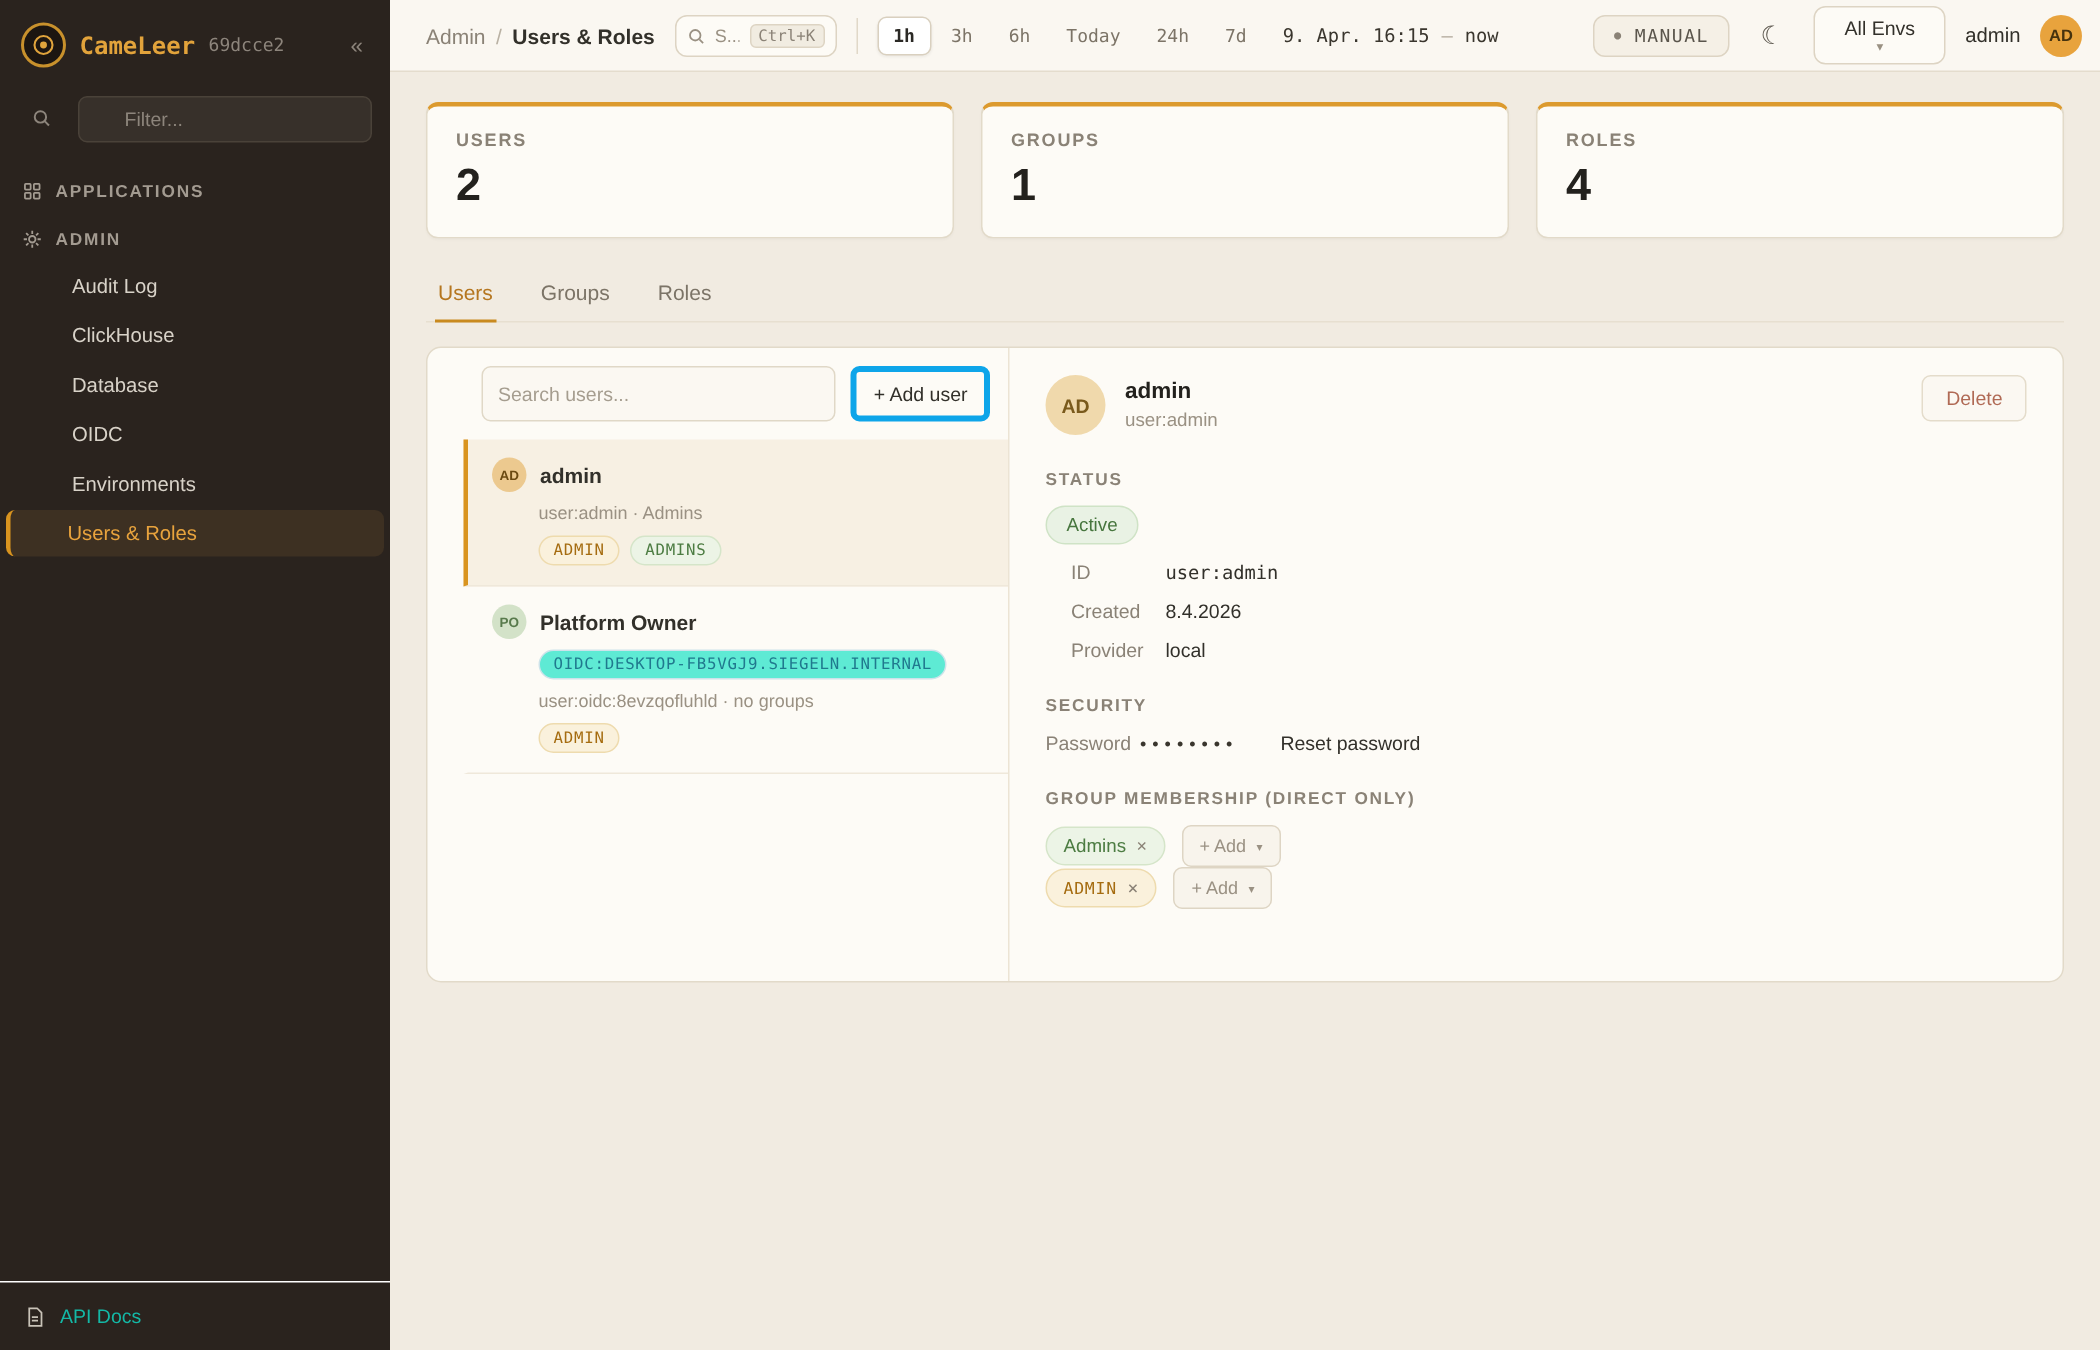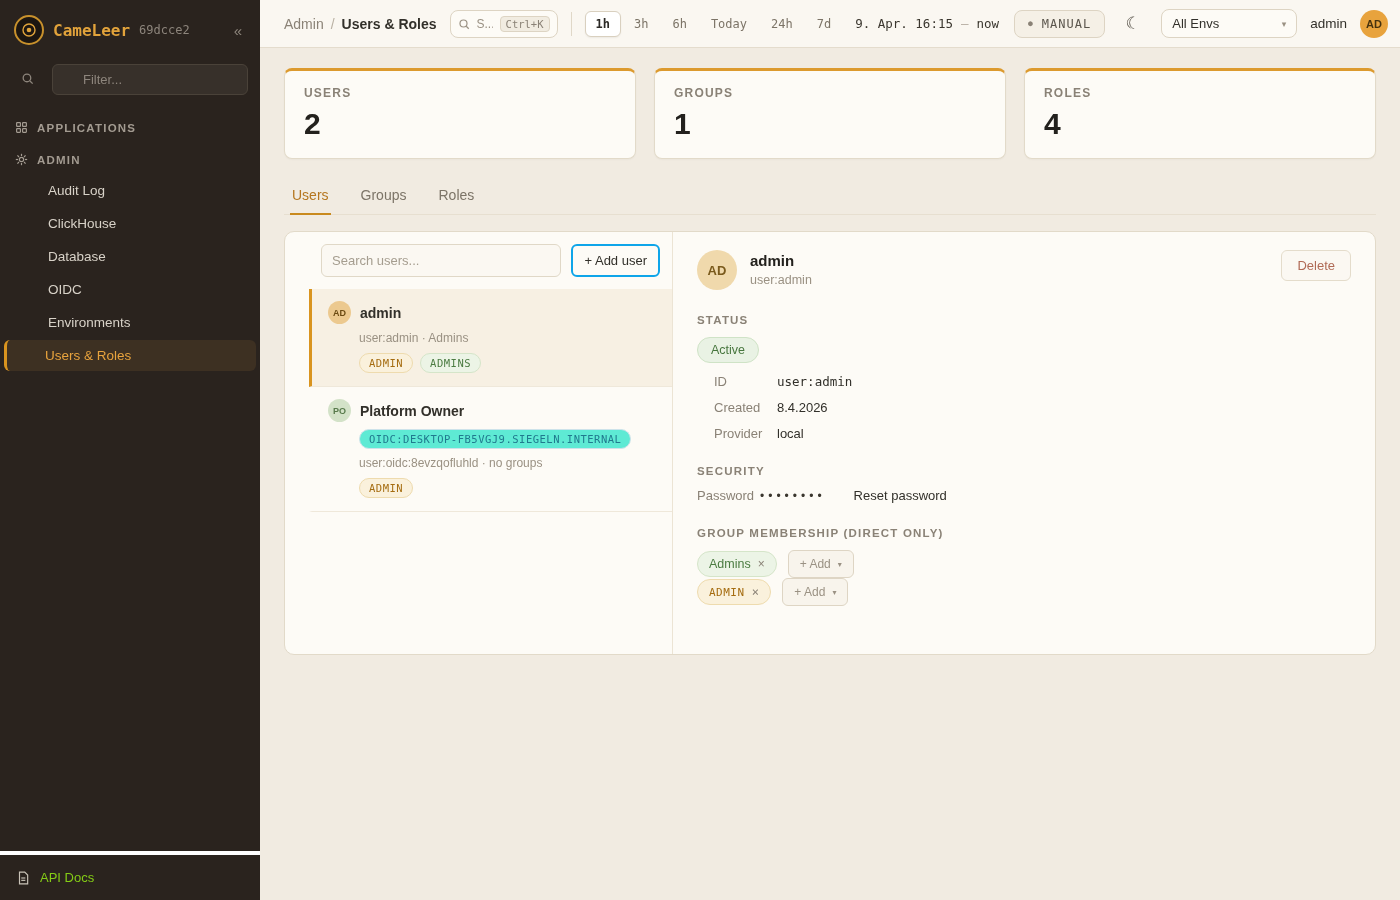--- a/index.html
+++ b/index.html
@@ -19,21 +19,21 @@
   .collapse-btn { margin-left:auto; color:#8d857c; font-size:15px; cursor:pointer; padding:2px 4px; }
   .sb-filter { margin:6px 12px 16px; position:relative;padding-left:40px; }
   .sb-filter svg { position:absolute; left:9px; top:8px; }
   .sb-filter input { width:100%; background:#37302a; border:1px solid #4a4239; border-radius:6px; padding:7px 10px 7px 30px; color:#ddd6cc; font-size:13px; outline:none; font-family:"Liberation Sans", sans-serif; }
   .sb-filter input::placeholder { color:#8d857c; }
   .sb-section { display:flex; align-items:center; gap:9px; padding:10px 15px 9px; color:#a39b91; font-size:11.5px; font-weight:bold; letter-spacing:1.2px; }
   .sb-section svg { flex-shrink:0; }
   .sb-nav { display:flex; flex-direction:column; gap:2px; padding-bottom:8px; }
   .sb-item { padding:8px 14px 8px 41px; font-size:13.5px; color:#d8d2c8; cursor:pointer; border-left:3px solid transparent; margin:0 4px; border-radius:6px; }
   .sb-item.active { background:#3d3022; color:#e8a33d; border-left-color:#d9941f; padding-left:38px; }
-  .sb-footer { margin-top:auto; border-top:4px solid #ffffff; padding:15px 16px; display:flex; align-items:center; gap:10px; color:#84cc16; font-size:13px; cursor:pointer; }
+  .sb-footer { margin-top:auto; border-top:1px solid #ffffff; padding:15px 16px; display:flex; align-items:center; gap:10px; color:#14b8a6; font-size:13px; cursor:pointer; }
 
   
   .main { flex:1; display:flex; flex-direction:column; min-width:0; }
   .topbar { height:48px; flex-shrink:0; background:#faf7f1; border-bottom:1px solid #e4dccd; display:flex; align-items:center; padding:0 12px 0 24px; gap:13px; }
   .breadcrumb { display:flex; align-items:center; gap:7px; font-size:14px; white-space:nowrap; }
   .bc-parent { color:#8a8276; cursor:pointer; }
   .bc-sep { color:#b9b1a3; }
   .bc-current { color:#32302a; font-weight:bold; }
   .tb-search { display:flex; align-items:center; gap:7px; border:1px solid #ddd4c3; background:#fdfbf6; border-radius:8px; padding:5px 7px; width:108px; cursor:pointer; }
   .tb-search .ph { color:#9a9183; font-size:12px; overflow:hidden; white-space:nowrap; flex:1; }
@@ -41,42 +41,42 @@
   .tb-divider { width:1px; height:24px; background:#e0d8c8; }
   .tb-times { display:flex; align-items:flex-end; gap:2px; }
   .tb-time { padding:5px 10px; font-family:"DejaVu Sans Mono", monospace; font-size:12px; color:#7c7467; border:1px solid transparent; border-radius:6px; cursor:pointer; white-space:nowrap; }
   .tb-time.active { background:#ffffff; border-color:#d9d0bf; color:#2b2925; font-weight:bold; box-shadow:0 1px 2px rgba(0,0,0,0.06); }
   .tb-range { display:flex; align-items:center; gap:8px; font-family:"DejaVu Sans Mono", monospace; font-size:12.5px; color:#3a362e; white-space:nowrap; }
   .tb-range .sep { color:#b3ab9e; }
   .tb-right { margin-left:auto; display:flex; align-items:center; gap:13px; }
   .manual-btn { display:flex; align-items:center; gap:8px; border:1px solid #ddd4c3; background:#f5f0e6; border-radius:8px; padding:6px 13px; font-family:"DejaVu Sans Mono", monospace; font-size:12px; letter-spacing:1px; color:#5a554c; cursor:pointer; }
   .manual-btn .dot { font-size:8px; color:#8a8276; }
   .moon-btn { width:30px; height:30px; display:flex; align-items:center; justify-content:center; color:#5a554c; font-size:17px; border-radius:6px; cursor:pointer; }
-  .env-select { display:flex; align-items:center; justify-content:space-between; border:1px solid #ddd4c3; background:#fdfbf6; border-radius:8px; padding:6px 10px; font-size:13px; color:#32302a; width:136px; cursor:pointer; }
+  .env-select { display:flex; align-items:center; justify-content:space-between; border:1px solid #ddd4c3; background:#fdfbf6; border-radius:8px; padding:6px 10px; font-size:13px; color:#32302a; width:88px; cursor:pointer;flex-direction:column; }
   .env-select .chev { color:#9a9183; font-size:9px; }
   .tb-user { font-size:13.5px; color:#32302a; }
   .avatar { border-radius:50%; display:flex; align-items:center; justify-content:center; font-weight:bold; flex-shrink:0; }
   .avatar-top { width:28px; height:28px; background:#e8a33d; color:#46320e; font-size:11px; }
 
   
   .content { flex:1; padding:20px 24px; overflow:hidden; }
   .stats { display:flex; gap:18px; }
   .stat-card { flex:1; background:#fdfbf6; border:1px solid #e2dac9; border-top:3px solid #dc9a2e; border-radius:8px; padding:15px 19px 17px; box-shadow:0 1px 2px rgba(0,0,0,0.03); }
   .stat-label { font-size:12px; font-weight:bold; letter-spacing:1.2px; color:#8a8276; }
   .stat-value { font-size:30px; font-weight:bold; color:#23211d; margin-top:7px; }
   .tabs { display:flex; gap:28px; margin-top:20px; border-bottom:1px solid #e7dfd0; padding:0 6px; }
   .tab { padding:8px 2px 10px; font-size:14px; color:#7c7467; cursor:pointer; border-bottom:2px solid transparent; margin-bottom:-1px; }
   .tab.active { color:#b5761f; border-bottom-color:#c98a1f; }
 
   .panel { margin-top:16px; background:#fdfbf6; border:1px solid #e2dac9; border-radius:10px; display:flex; min-height:424px; overflow:hidden;padding-left:24px; }
   .list-pane { width:364px; flex-shrink:0; border-right:1px solid #ece4d4; display:flex; flex-direction:column; }
   .list-head { display:flex; gap:10px; padding:12px; }
   .search-users { flex:1; min-width:0; border:1px solid #e0d8c7; background:#fbf8f2; border-radius:6px; padding:7px 10px; font-size:13px; color:#32302a; outline:none; font-family:"Liberation Sans", sans-serif; }
   .search-users::placeholder { color:#a59d8f; }
-  .add-user-btn { border:2px solid #0ea5e9; background:#fdfbf6; border-radius:6px; padding:7px 11px; font-size:13px; color:#32302a; white-space:nowrap; cursor:pointer; }
+  .add-user-btn { border:4px solid #0ea5e9; background:#fdfbf6; border-radius:6px; padding:7px 11px; font-size:13px; color:#32302a; white-space:nowrap; cursor:pointer; }
   .user-item { padding:12px 14px 13px 16px; border-bottom:1px solid #efe8da; border-left:3px solid transparent; cursor:pointer; }
   .user-item.selected { background:#f7f0e3; border-left-color:#d9941f; }
   .user-row1 { display:flex; align-items:center; gap:9px; }
   .avatar-xs { width:23px; height:23px; font-size:9px; }
   .avatar-ad { background:#ecc98f; color:#6b4a12; }
   .avatar-po { background:#d3e2c8; color:#587a4c; }
   .user-name { font-size:14px; font-weight:bold; color:#32302a; }
   .user-sub { font-size:12px; color:#9a9183; margin:7px 0 0 31px; }
   .user-badges { display:flex; gap:7px; margin:8px 0 0 31px; }
   .badge { font-family:"DejaVu Sans Mono", monospace; font-size:10.5px; padding:3px 9px; border-radius:10px; letter-spacing:0.5px; white-space:nowrap; }

